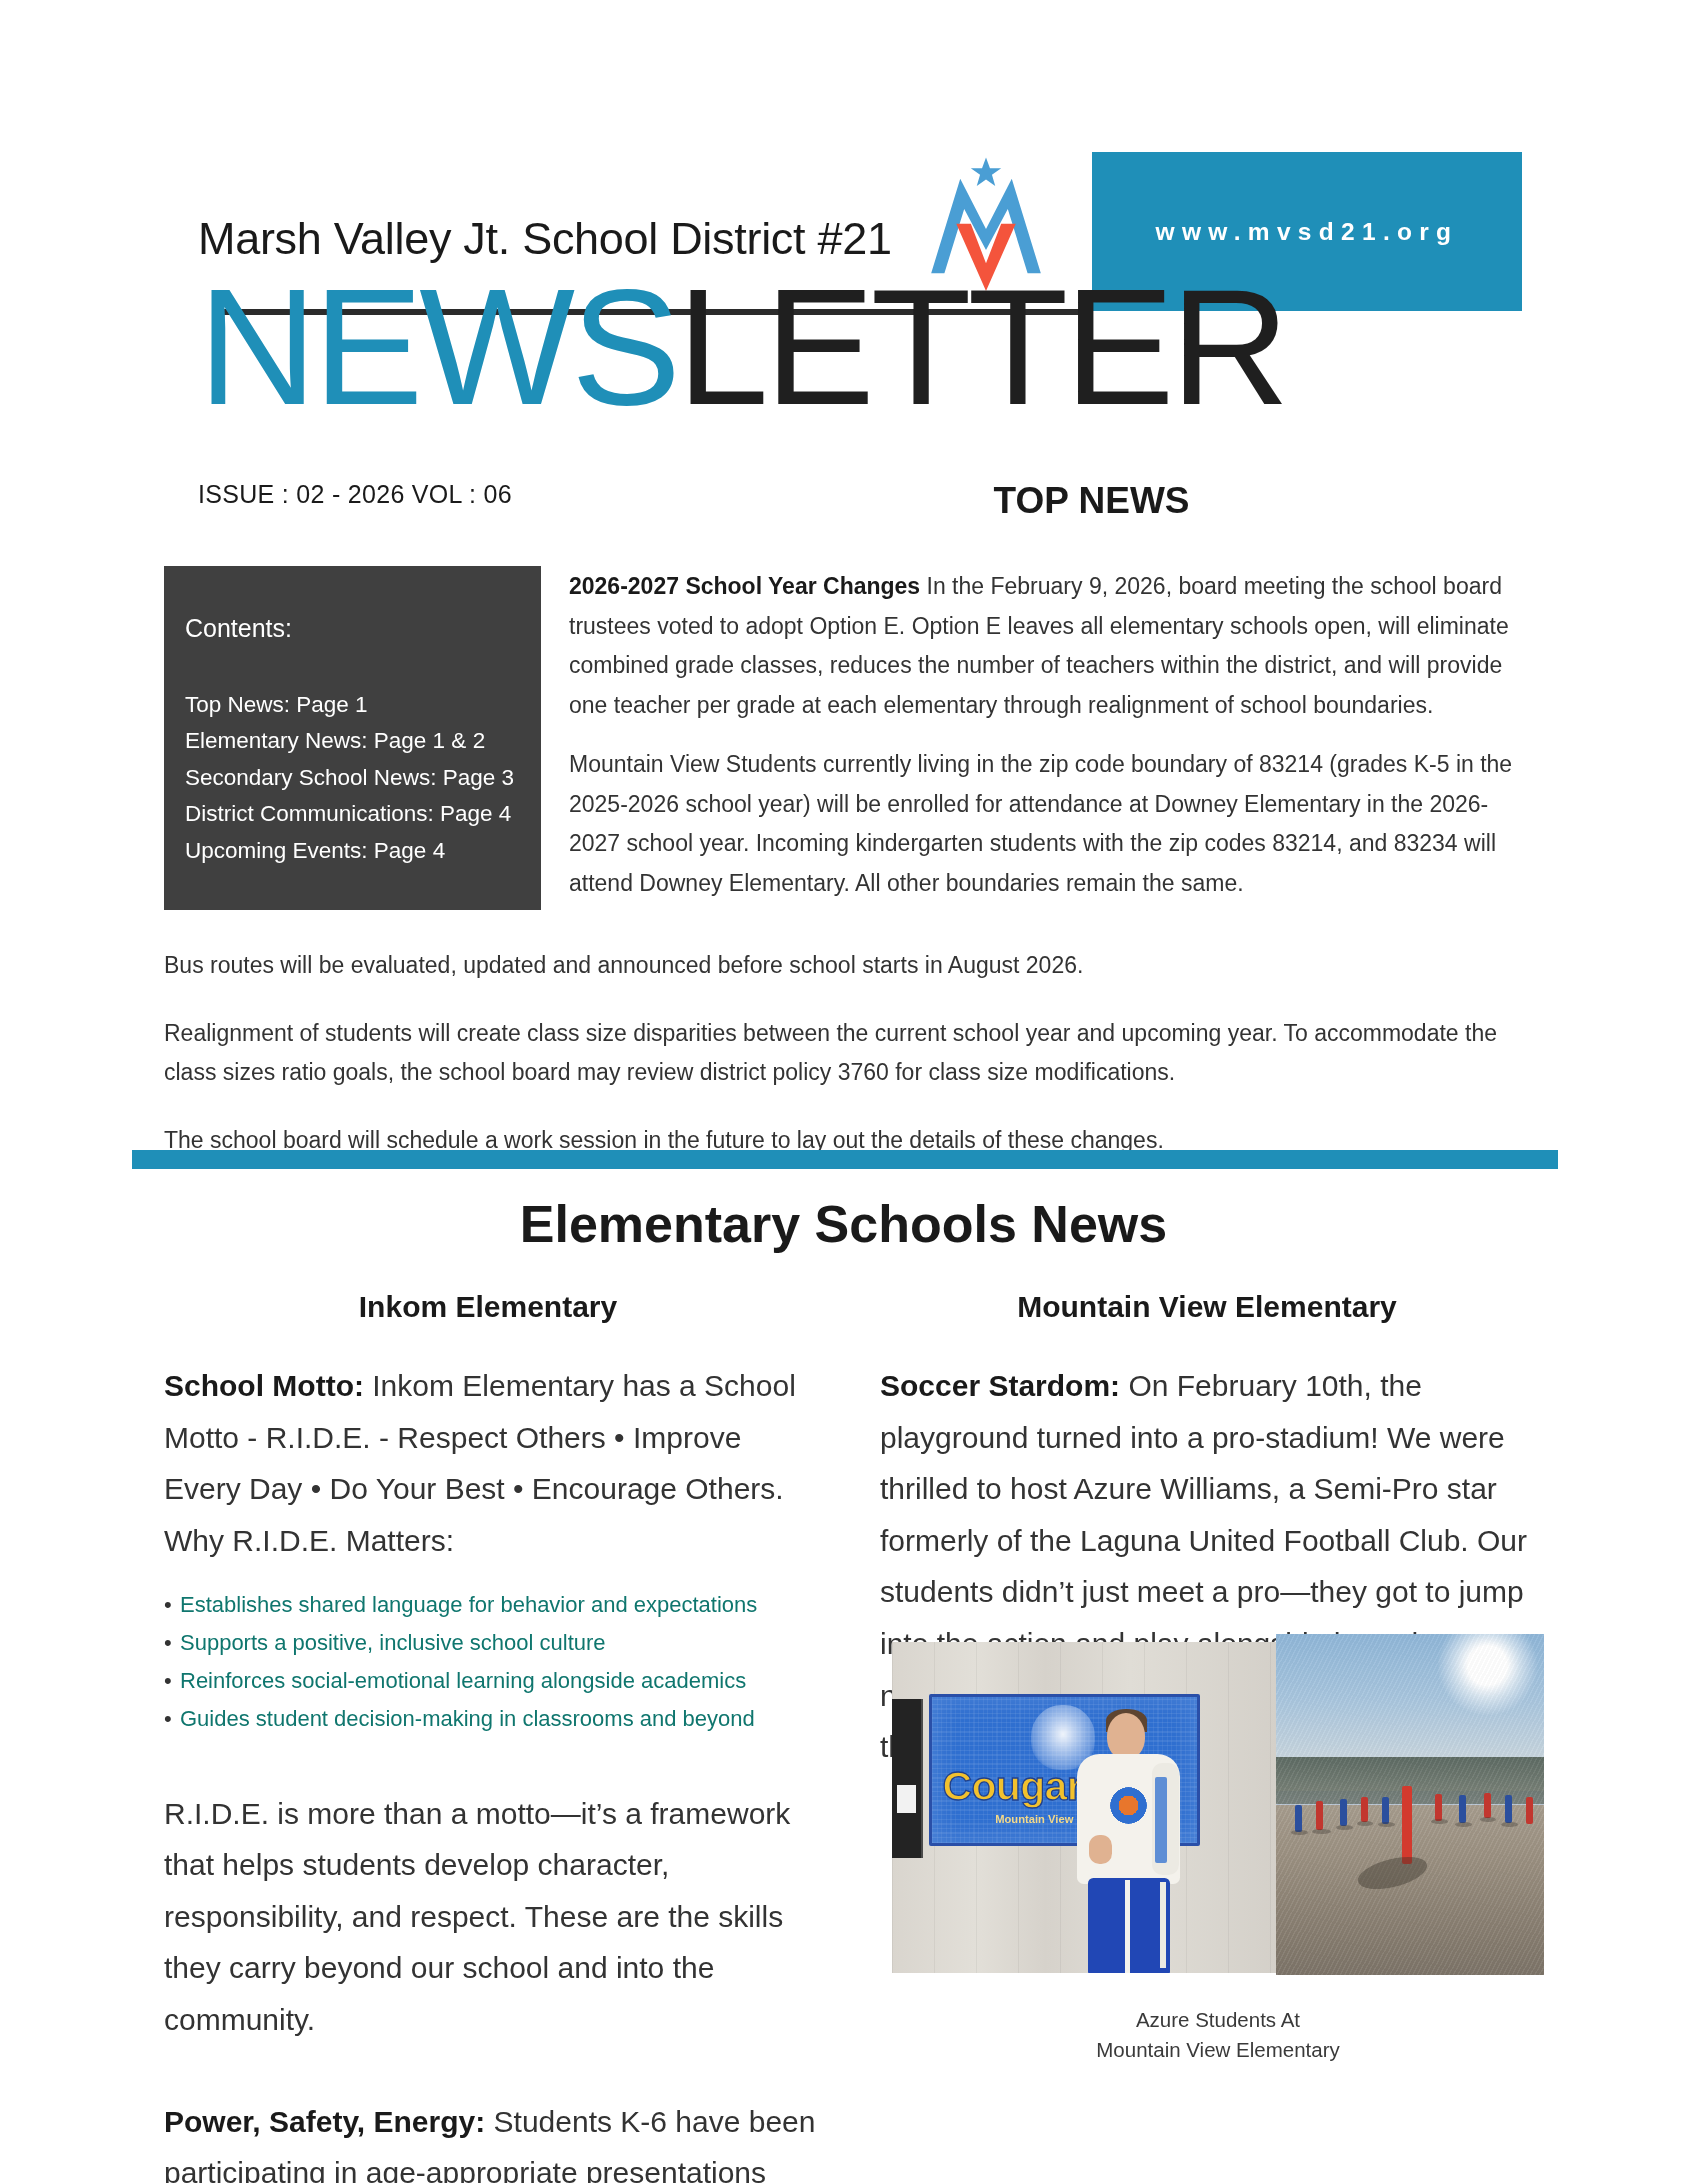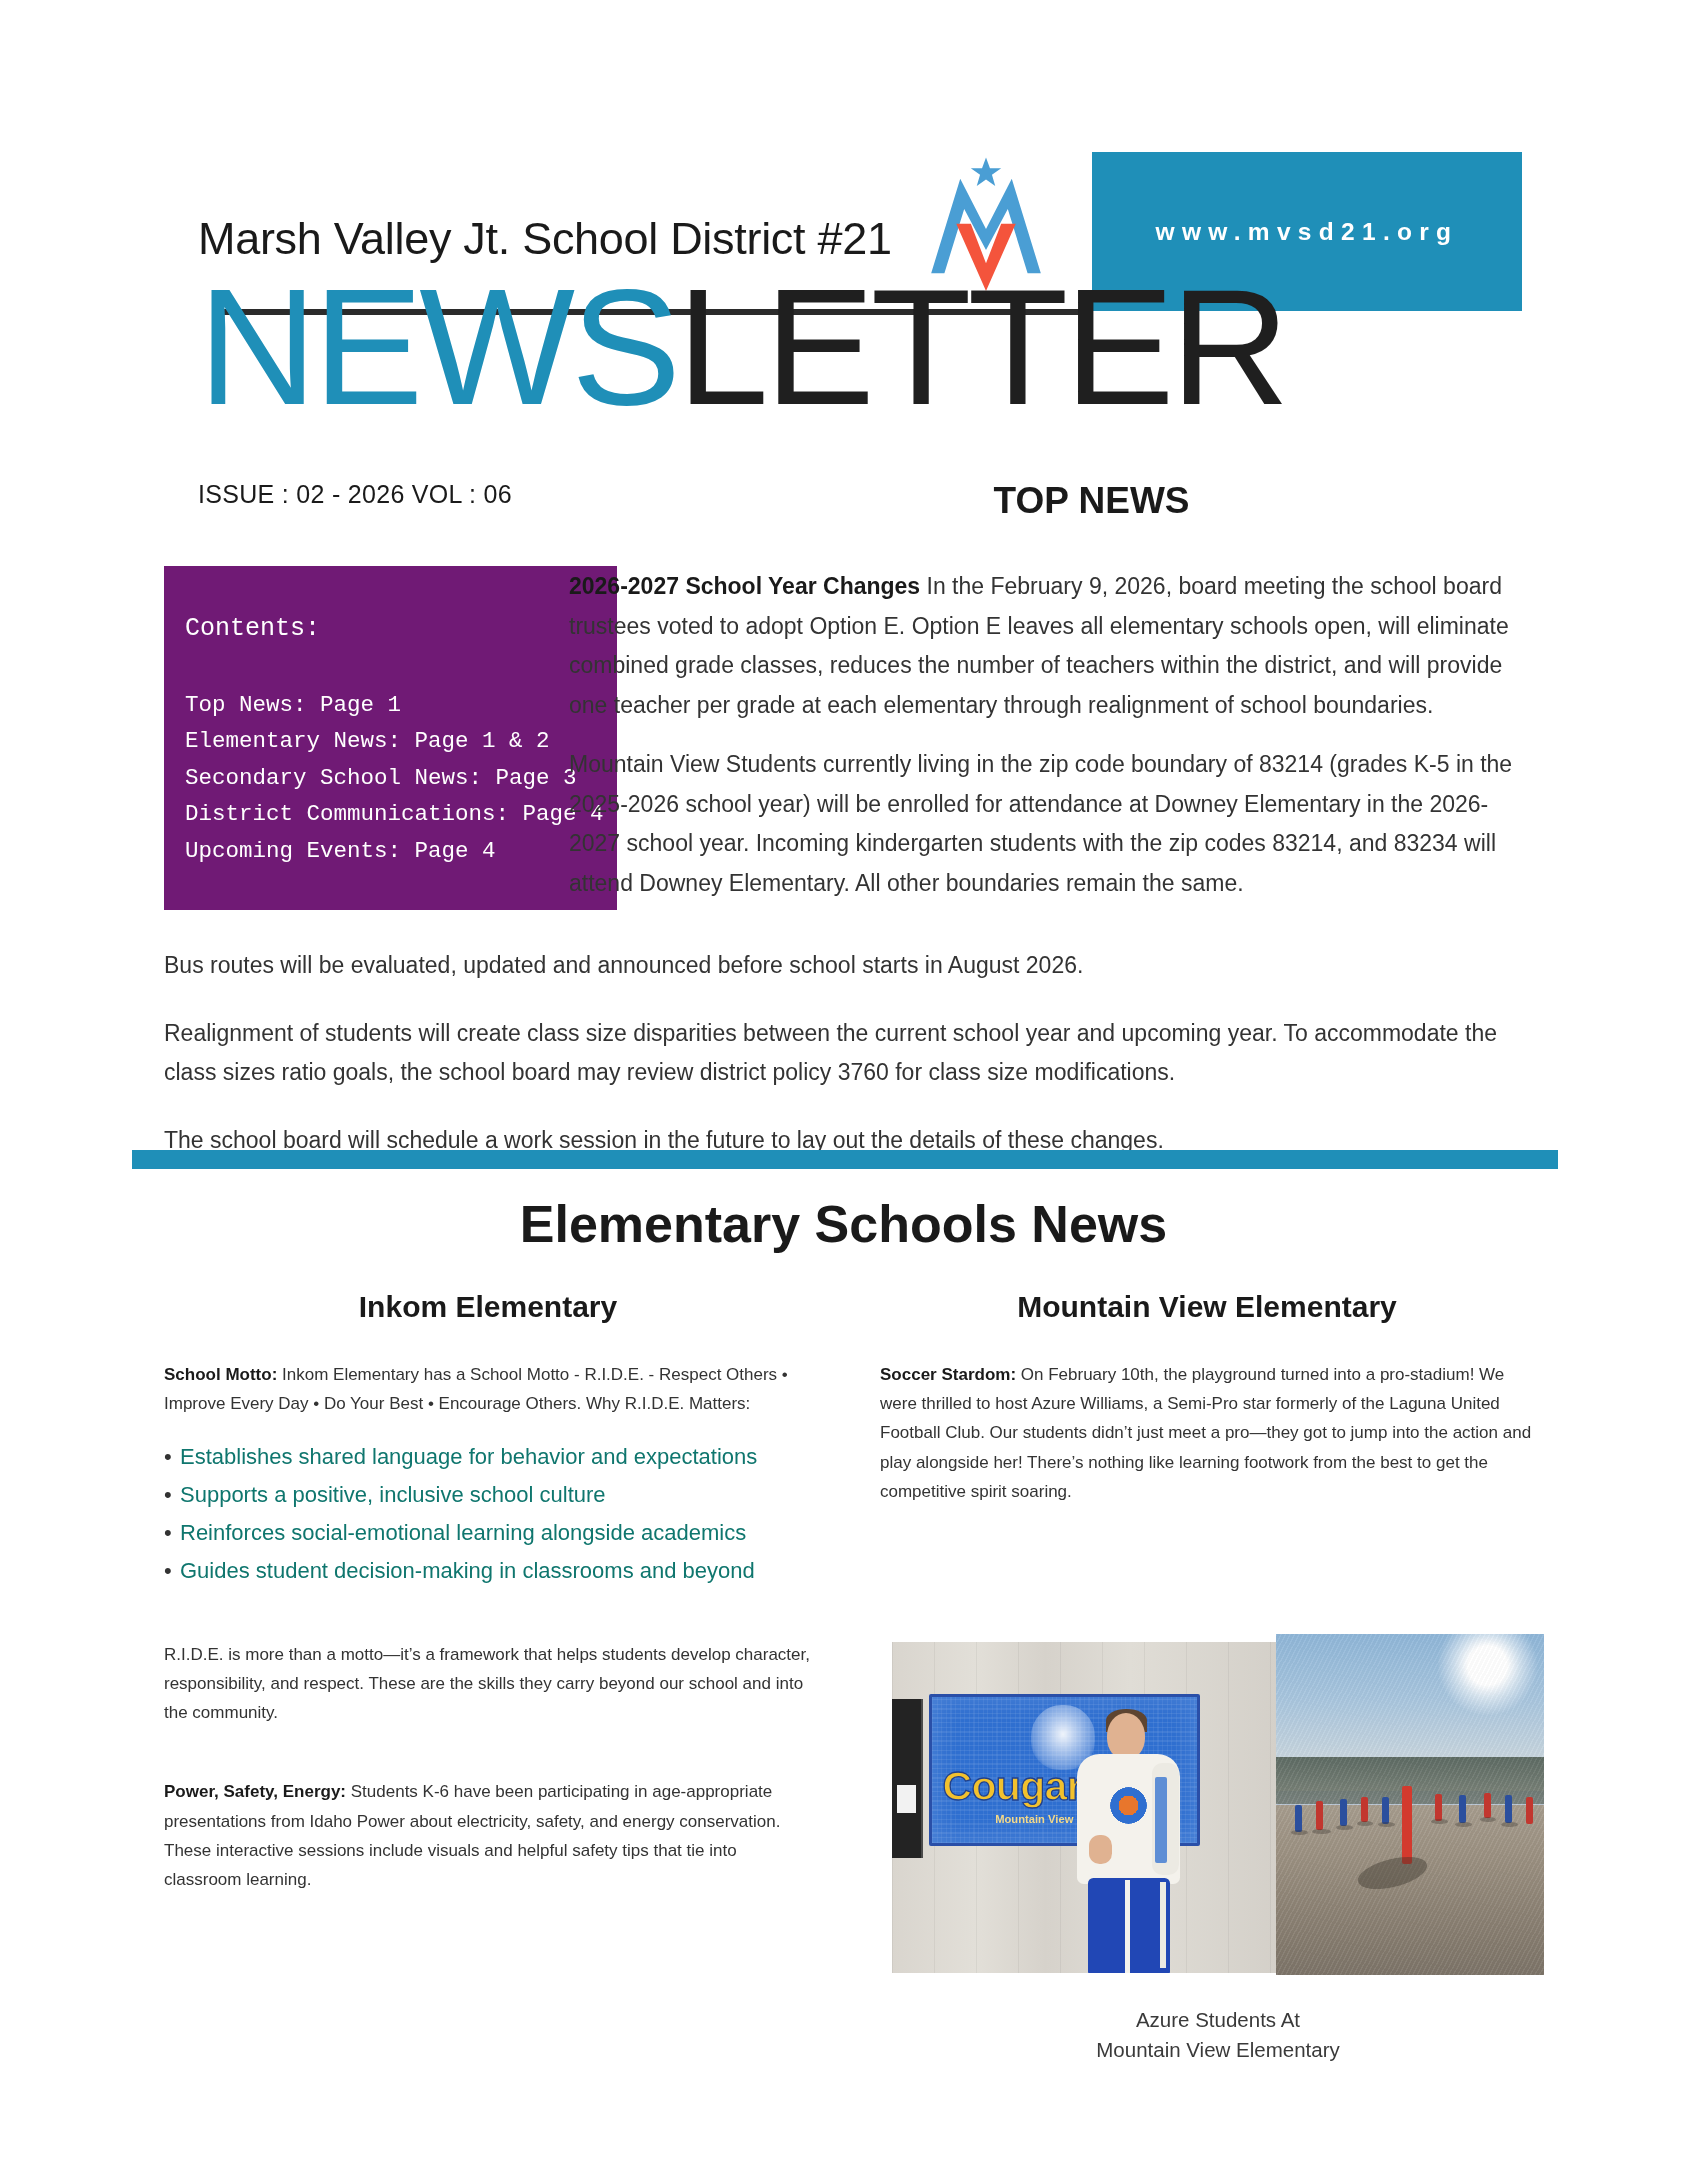--- a/index.html
+++ b/index.html
@@ -51,23 +51,23 @@
     font-size:25px; color:#1a1a1a; letter-spacing:0.3px; white-space:nowrap;
   }
   .topnews-heading {
     position:absolute; left:880px; top:480px; width:423px;
     text-align:center; font-size:37px; font-weight:700; color:#1a1a1a;
     white-space:nowrap;
   }
 
   
   .contents-box {
-    position:absolute; left:164px; top:566px; width:453px; height:344px;
-    background:#701a75; color:#ffffff;
-    padding:48px 0 0 21px; box-sizing:border-box;font-family:Liberation Mono, monospace;
+    position:absolute; left:164px; top:566px; width:377px; height:344px;
+    background:#404040; color:#ffffff;
+    padding:48px 0 0 21px; box-sizing:border-box;
   }
   .contents-title { font-size:25px; margin-bottom:44px; }
   .contents-list { list-style:none; margin:0; padding:0; }
   .contents-list li { font-size:22.5px; line-height:1.62; white-space:nowrap; }
 
   
   .topnews-col { position:absolute; left:569px; top:559px; width:949px; }
   .topnews-col p { margin:8px 0 20px 0; font-size:23px; line-height:1.72; color:#333; }
   .topnews-col p b { font-weight:700; color:#1a1a1a; }
 
@@ -88,21 +88,21 @@
   .col-title {
     position:absolute; top:1290px; font-size:30px; font-weight:700;
     color:#1a1a1a; text-align:center;
   }
   .col-title.left  { left:164px; width:648px; }
   .col-title.right { left:873px; width:668px; }
 
   .col { position:absolute; top:1360px; }
   .col.left  { left:164px;  width:652px; }
   .col.right { left:880px; width:665px; }
-  .col p { margin:0 0 20px 0; font-size:17px; line-height:1.72; color:#333; }
+  .col p { margin:0 0 20px 0; font-size:30px; line-height:1.72; color:#333; }
   .col p b { font-weight:700; color:#1a1a1a; }
   .col ul { list-style:none; margin:0 0 20px 0; padding:0; }
   .col ul li {
     font-size:22px; line-height:1.72; color:#0f766e;
     position:relative; padding-left:16px;
   }
   .col ul li::before {
     content:"\2022"; position:absolute; left:0; top:0; color:#333; font-size:22px;
   }
   .spacer-gap { height:30px; }

